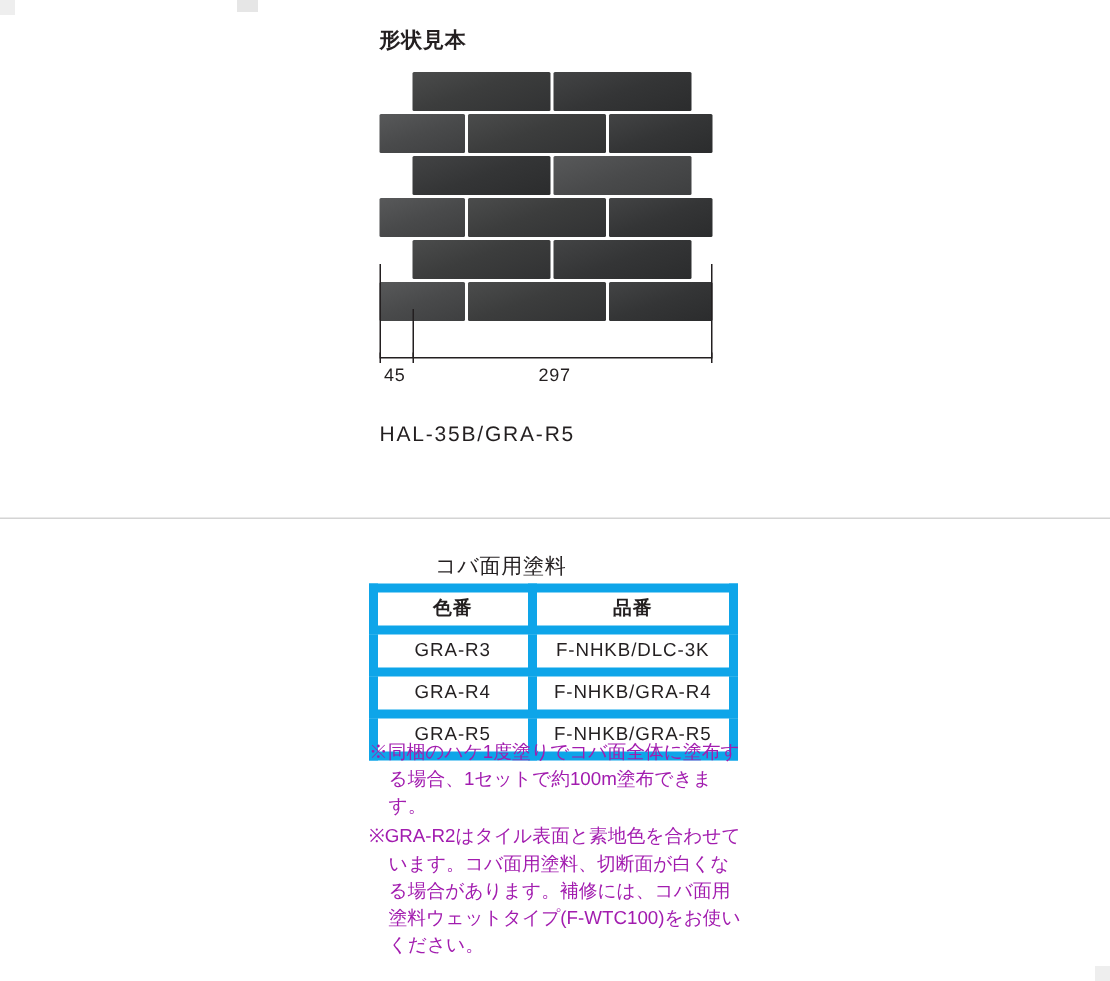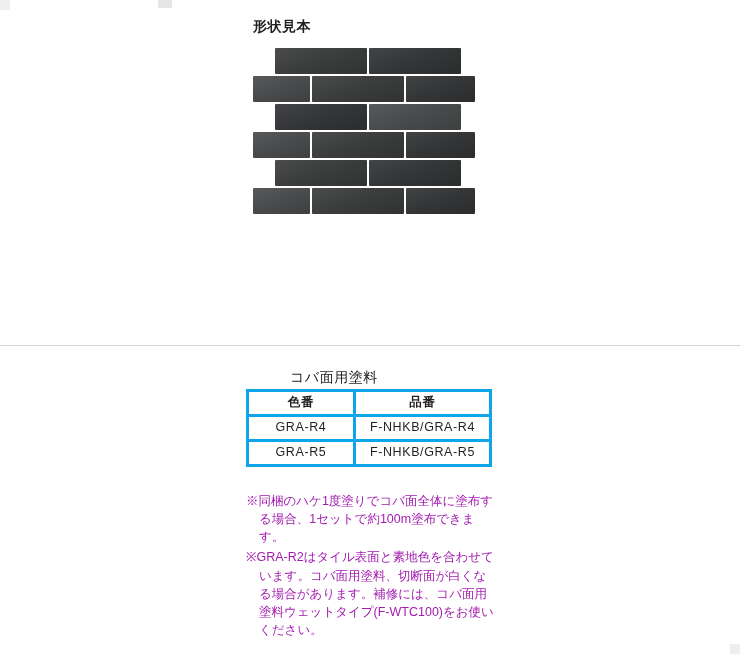--- a/index.html
+++ b/index.html
@@ -120,21 +120,21 @@
   .paint-table {
     position: absolute;
     left: 246px;
     top: 389px;
     width: 246px;
     border-collapse: collapse;
     font-size: 12.5px;
   }
   .paint-table th,
   .paint-table td {
-    border: 3px solid #0ea5e9;
+    border: 6px solid #0ea5e9;
     text-align: center;
     padding: 2px 0 3px;
     line-height: 1.25;
     letter-spacing: 0.6px;
     font-weight: normal;
     height: 17px;
   }
   .paint-table th {
     font-weight: bold;
     background: #ffffff;
@@ -200,38 +200,56 @@
     <div class="tile darker" style="left:153px; top:84px;  width:69px; height:26px;"></div>
 
     <div class="tile dark" style="left:22px;  top:112px; width:92px; height:26px;"></div>
     <div class="tile darker" style="left:116px; top:112px; width:92px; height:26px;"></div>
 
     <div class="tile mid" style="left:0px;   top:140px; width:57px; height:26px;"></div>
     <div class="tile dark" style="left:59px;  top:140px; width:92px; height:26px;"></div>
     <div class="tile darker" style="left:153px; top:140px; width:69px; height:26px;"></div>
   </div>
 
-
+  <div class="dim-layer">
+    <div class="ext-line" style="left:0px;   top:-62px; height:62px;"></div>
+    <div class="ext-line" style="left:22px;  top:-32px; height:32px;"></div>
+    <div class="ext-line" style="left:221px; top:-62px; height:62px;"></div>
+
+    <div class="dim-line" style="left:0px; top:0px; width:222px;"></div>
+    <div class="tick" style="left:0px;   top:-3px;"></div>
+    <div class="tick" style="left:22px;  top:-3px;"></div>
+    <div class="tick" style="left:221px; top:-3px;"></div>
+
+    <div class="dim-text" style="left:3px; top:5px;">45</div>
+    <div class="dim-text" style="left:106px; top:5px;">297</div>
+  </div>
+
+  <div class="shape-code">HAL-35B/GRA-R5</div>
 
   <div class="divider"></div>
 
   <div class="paint-title">コバ面用塗料</div>
 
   <table class="paint-table">
     <colgroup>
         <col class="c1">
         <col class="c2">
       </colgroup>
     <thead>
       <tr>
         <th>色番</th>
         <th>品番</th>
       </tr>
     </thead>
     <tbody>
+      <tr>
+        <td>GRA-R3</td>
+        <td>F-NHKB/DLC-3K</td>
+      </tr>
       <tr>
         <td>GRA-R4</td>
         <td>F-NHKB/GRA-R4</td>
       </tr>
       <tr>
         <td>GRA-R5</td>
         <td>F-NHKB/GRA-R5</td>
       </tr>
     </tbody>
   </table>

